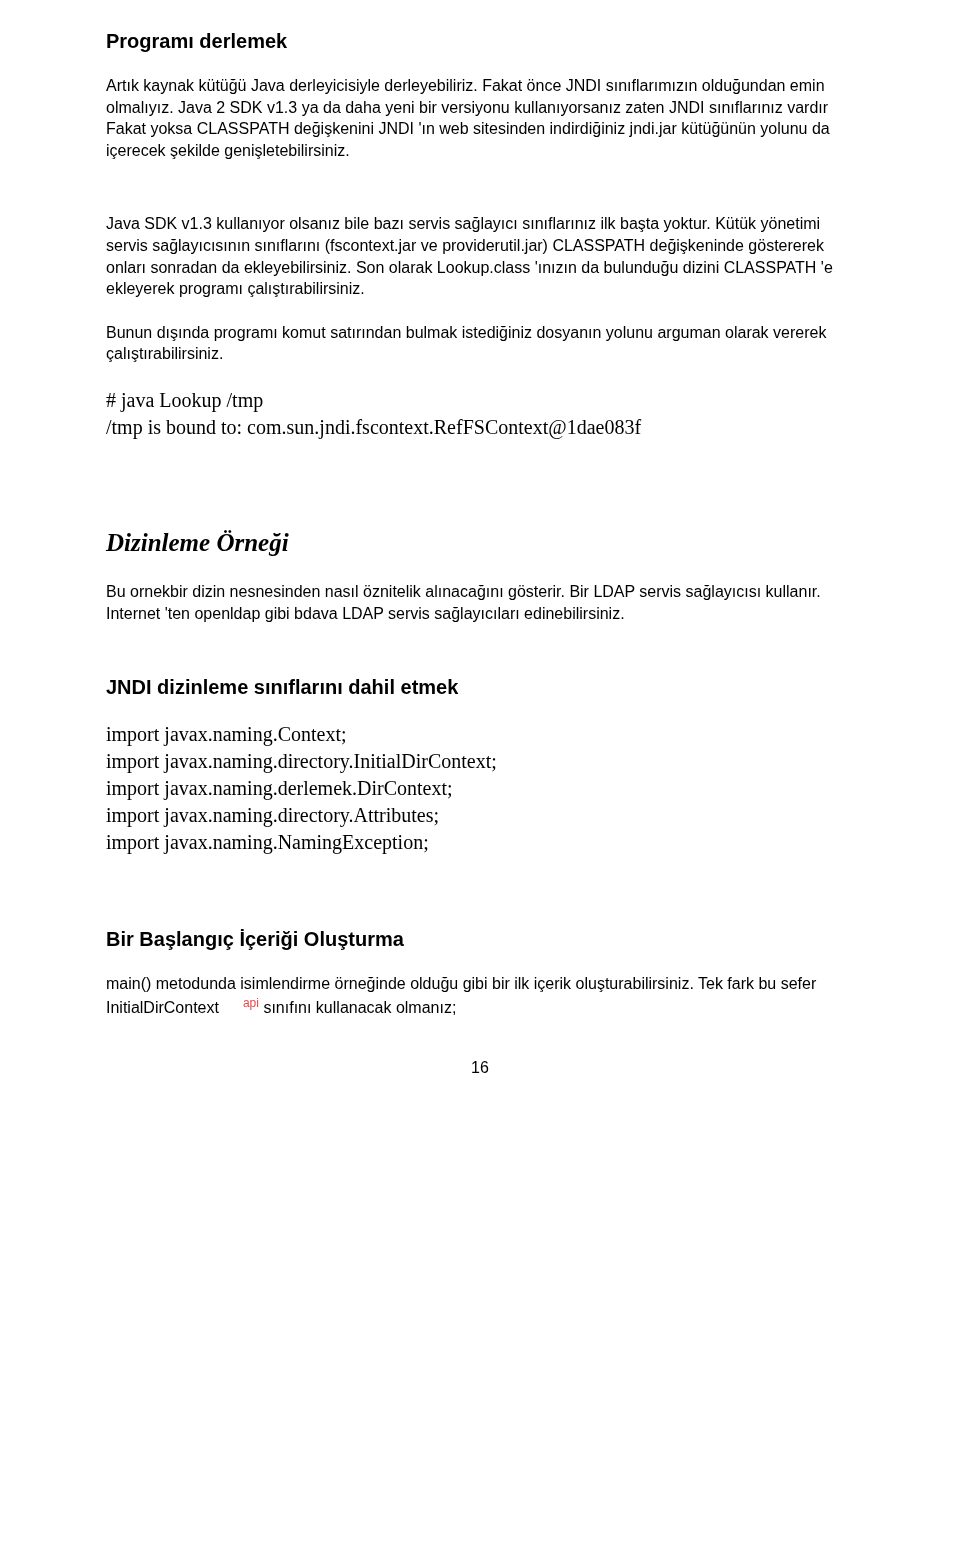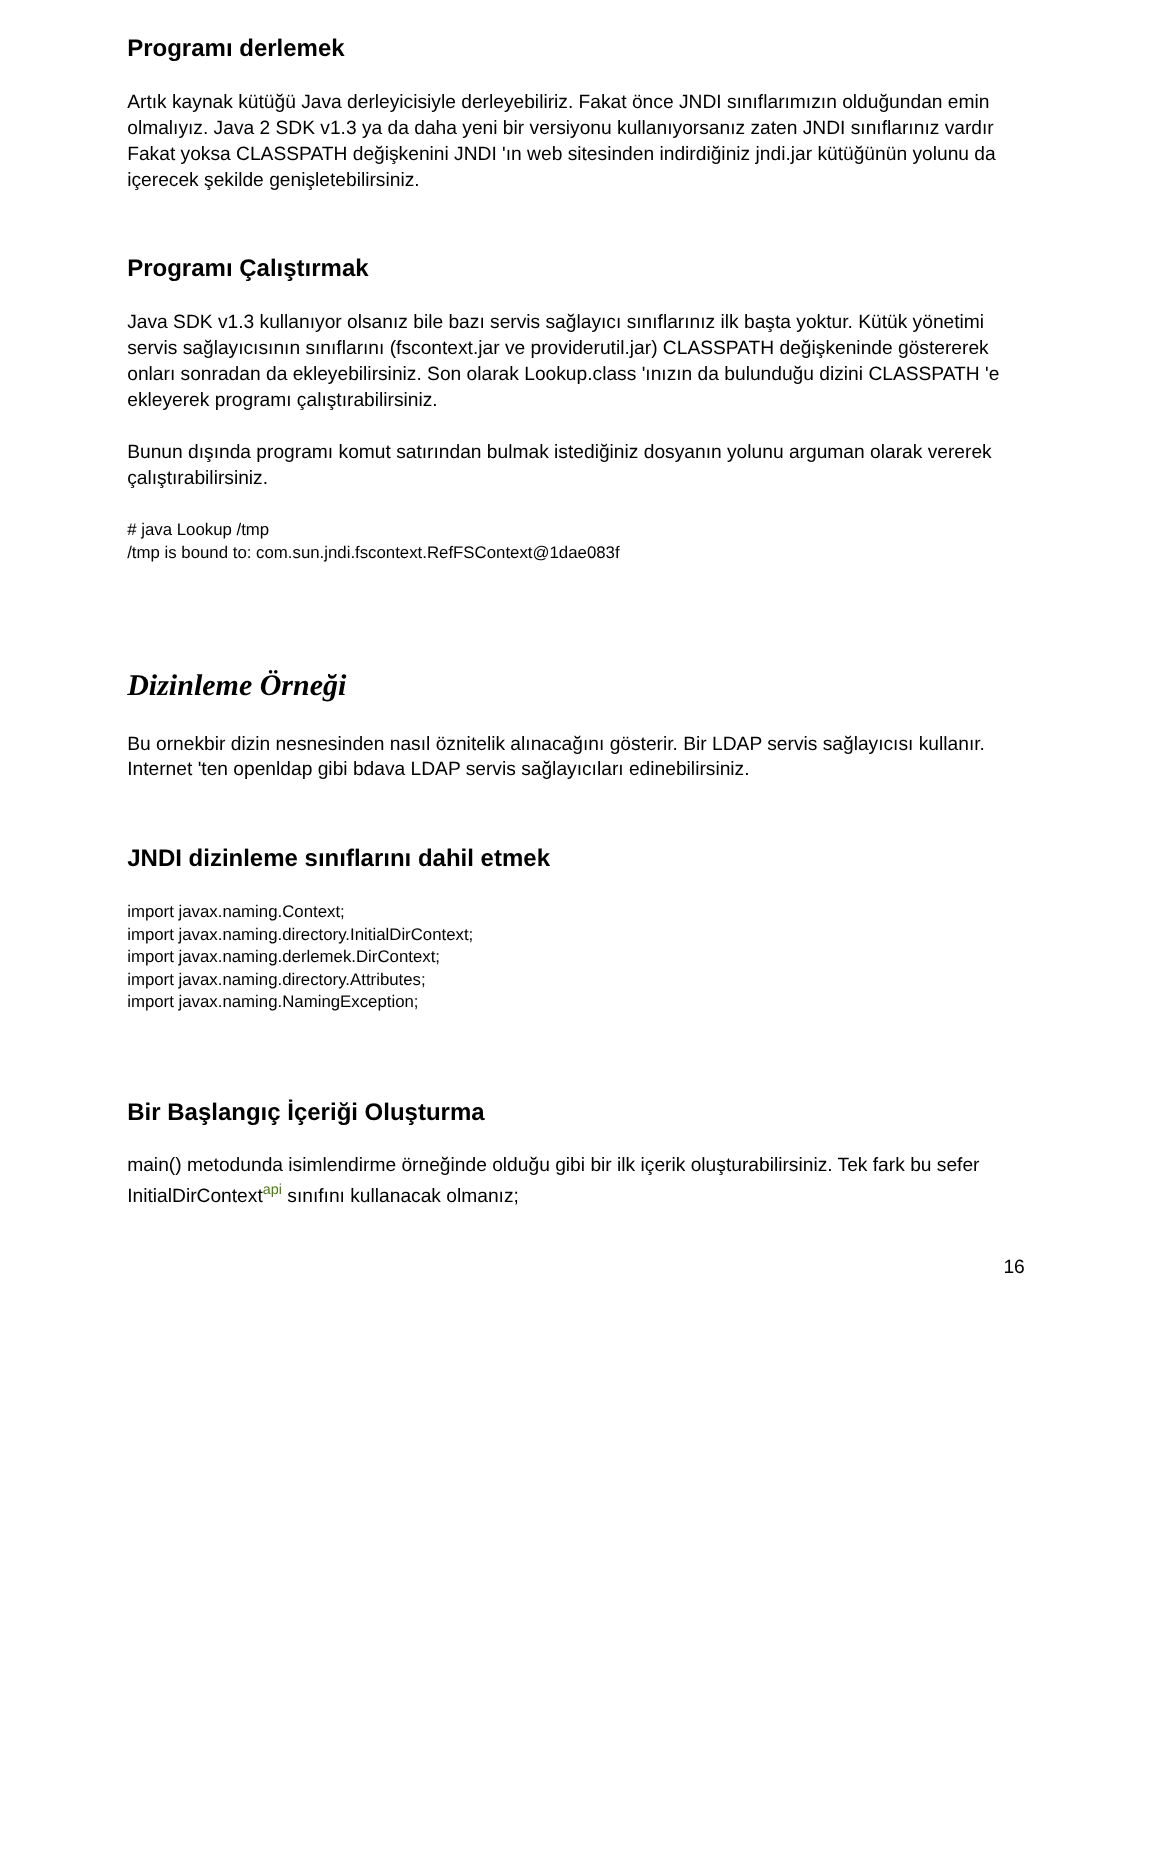--- a/index.html
+++ b/index.html
@@ -26,51 +26,51 @@
     font-style: italic;
     margin: 16px 0 24px 0;
     font-family: Liberation Serif, serif;
   }
   p.body {
     font-size: 16px;
     line-height: 1.35;
     margin: 0 0 22px 0;
   }
   pre.code {
-    font-family: Liberation Sans, sans-serif;
-    font-size: 14px;
+    font-family: Liberation Serif, serif;
+    font-size: 20px;
     line-height: 1.35;
     margin: 0 0 22px 0;
     white-space: pre-wrap;
   }
   .spacer-lg { height: 50px; }
   .spacer-md { height: 30px; }
   .api {
-    color: #4d7c0f;
+    color: #ef4444;
     font-size: 12px;
     vertical-align: super;
+    margin-left: 24px;
   }
   .pagenum {
-    text-align: right;
+    text-align: center;
     font-size: 16px;
     margin-top: 40px;
   }
 </style>
 </head>
 <body>
 
 <div class="page">
 
   <h2 class="section">Programı derlemek</h2>
 
   <p class="body">Artık kaynak kütüğü Java derleyicisiyle derleyebiliriz. Fakat önce JNDI sınıflarımızın olduğundan emin olmalıyız. Java 2 SDK v1.3 ya da daha yeni bir versiyonu kullanıyorsanız zaten JNDI sınıflarınız vardır Fakat yoksa CLASSPATH değişkenini JNDI 'ın web sitesinden indirdiğiniz jndi.jar kütüğünün yolunu da içerecek şekilde genişletebilirsiniz.</p>
 
   <div class="spacer-md"></div>
 
-  <h2 class="section">Programı Çalıştırmak</h2>
 
   <p class="body">Java SDK v1.3 kullanıyor olsanız bile bazı servis sağlayıcı sınıflarınız ilk başta yoktur. Kütük yönetimi servis sağlayıcısının sınıflarını (fscontext.jar ve providerutil.jar) CLASSPATH değişkeninde göstererek onları sonradan da ekleyebilirsiniz. Son olarak Lookup.class 'ınızın da bulunduğu dizini CLASSPATH 'e ekleyerek programı çalıştırabilirsiniz.</p>
 
   <p class="body">Bunun dışında programı komut satırından bulmak istediğiniz dosyanın yolunu arguman olarak vererek çalıştırabilirsiniz.</p>
 
   <pre class="code"># java Lookup /tmp
 /tmp is bound to: com.sun.jndi.fscontext.RefFSContext@1dae083f</pre>
 
 
   <div class="spacer-lg"></div>

